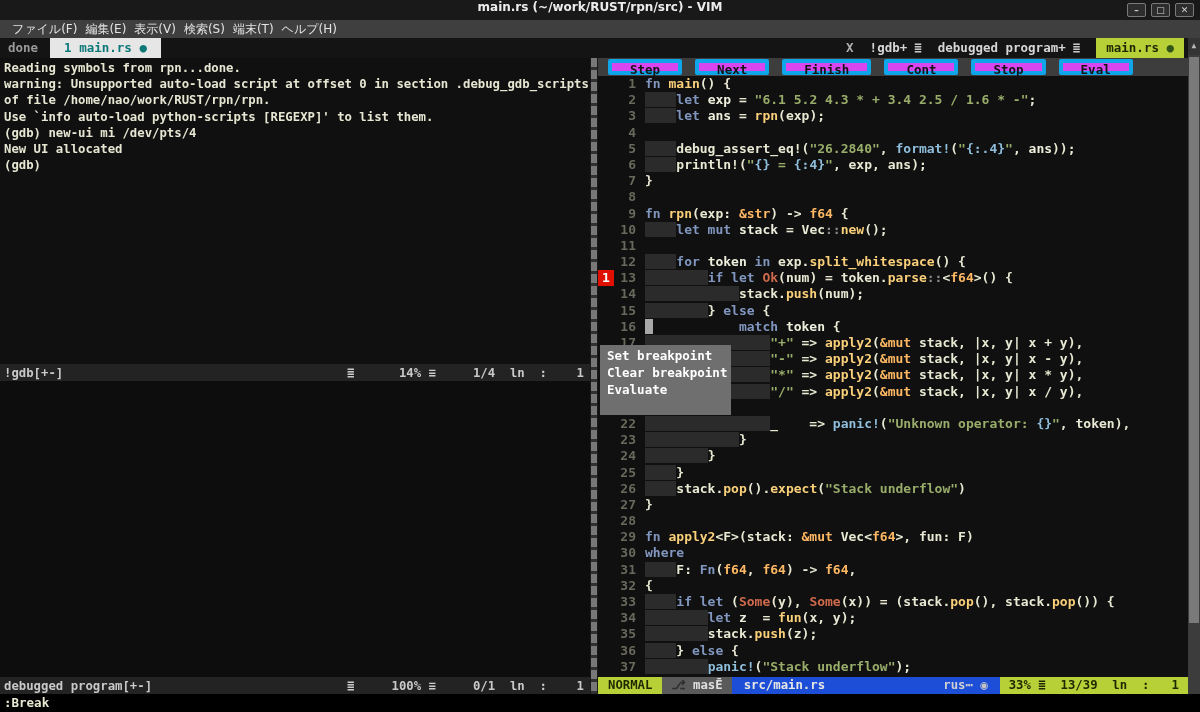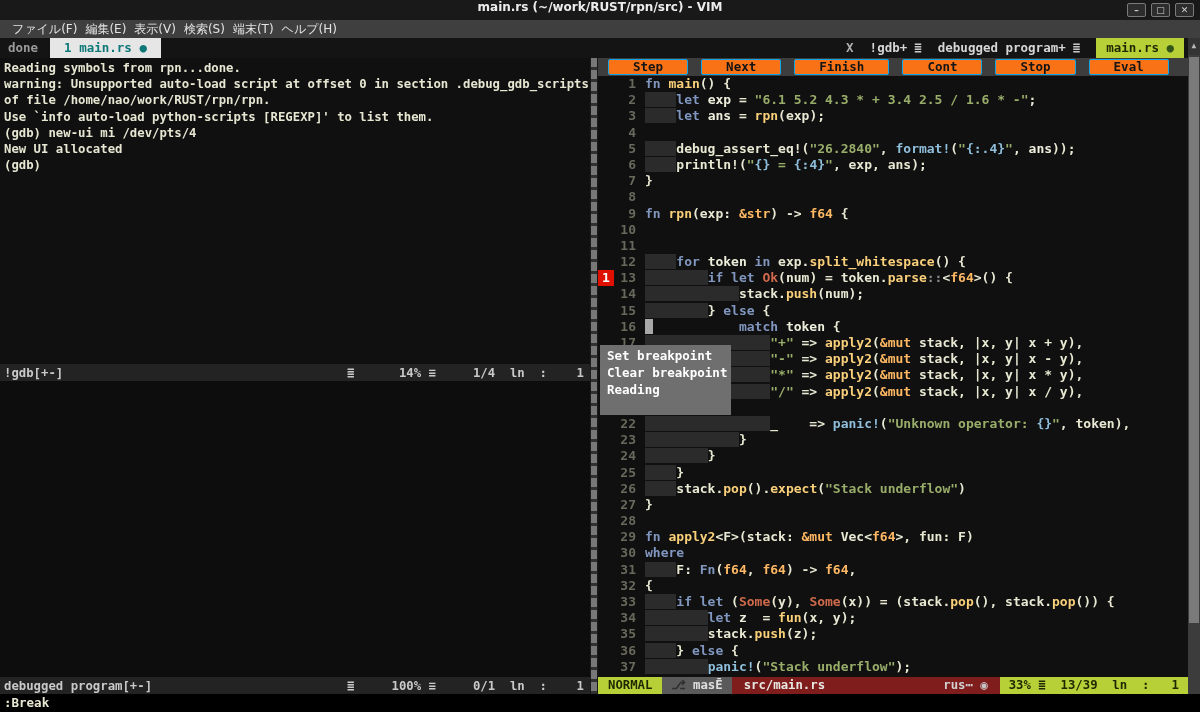--- a/index.html
+++ b/index.html
@@ -37,40 +37,40 @@
   .term2 { flex:1; background:#0d0d0d; }
   .statusline { height:17px; background:#232323; display:flex; justify-content:space-between; align-items:center;
                 padding:0 6px 0 4px; font:bold 12.3px "DejaVu Sans Mono",monospace; color:#c9c9c9; white-space:pre; }
   .sl-right { white-space:pre; }
 
   .vsep { width:8px; background:repeating-linear-gradient(180deg,#787878 0 9px,#303030 9px 12px);
           border-left:1px solid #1a1a1a; border-right:1px solid #1a1a1a; }
 
   .rightcol { flex:1; display:flex; flex-direction:column; background:#101010; }
   .btnrow { height:18px; background:#3d3d3d; display:flex; align-items:center; gap:13px; padding-left:10px; }
-  .dbtn { background:#f97316; border:1px solid #0ea5e9; border-radius:2px; color:#141414;
-          font:bold 12.5px/14px "DejaVu Sans Mono",monospace; padding:0 24px; height:16px; }
+  .dbtn { background:#d946ef; border:4px solid #0ea5e9; border-radius:2px; color:#141414;
+          font:bold 12.5px/14px "DejaVu Sans Mono",monospace; padding:0 18px; height:16px; }
 
   .codewrap { flex:1; position:relative; overflow:hidden; }
   .cl { height:16.2px; display:flex; white-space:pre; font:bold 13px/16.2px "DejaVu Sans Mono",monospace; }
   .sign { width:16px; flex:none; }
   .sign.bp { background:#df1000; color:#ffffff; text-align:center; }
   .num { width:22px; flex:none; text-align:right; color:#68685c; padding-right:0; }
   .txt { padding-left:9px; white-space:pre; color:#e8e8d3; }
   .txt span { white-space:pre; }
   .tk-k{color:#8197bf}.tk-f{color:#fad07a}.tk-s{color:#99ad6a}.tk-m{color:#8fbfdc}
   .tk-t{color:#ffb964}.tk-e{color:#cf6a4c}.tk-p{color:#e8e8d3}.tk-g{color:#8a8a8a}
   .tk-v{color:#eeeedd}.tk-i{background:#2b2b2b}.tk-c{background:#a8a8a8;color:#101010}
 
   .popup { position:absolute; left:2px; top:269px; width:131px; height:70px; background:#6f6f6f;
            padding:2px 0 0 7px; }
   .popup-item { font:bold 12.5px/17px "DejaVu Sans Mono",monospace; color:#ffffff; white-space:pre; }
 
   
-  .lightline { height:17px; background:#7f1d1d; display:flex; align-items:stretch;
+  .lightline { height:17px; background:#1d4ed8; display:flex; align-items:stretch;
                font:bold 12.3px/17px "DejaVu Sans Mono",monospace; white-space:pre; }
   .ll-mode { background:#b8d038; color:#1d2800; padding:0 10px; }
   .ll-branch { background:#5a5a5a; color:#e0e0e0; padding:0 9px; }
   .ll-branch .br-icon { color:#2e2e2e; }
   .ll-file { color:#e8e8e3; padding:0 12px; }
   .ll-spacer { flex:1; }
   .ll-ft { color:#d0d0d0; padding:0 12px; }
   .ll-ft .ft-icon { color:#c4c4c4; }
   .ll-right { background:#b8d038; color:#1d2800; padding:0 9px; }
 
@@ -155,21 +155,21 @@
         <div id="codearea">
             <div class="cl"><span class="sign"></span><span class="num">1</span><span class="txt"><span class="tk-k">fn </span><span class="tk-f">main</span><span class="tk-p">() {</span></span></div>
             <div class="cl"><span class="sign"></span><span class="num">2</span><span class="txt"><span class="tk-i">    </span><span class="tk-k">let </span><span class="tk-v">exp</span><span class="tk-p"> = </span><span class="tk-s">"6.1 5.2 4.3 * + 3.4 2.5 / 1.6 * -"</span><span class="tk-p">;</span></span></div>
             <div class="cl"><span class="sign"></span><span class="num">3</span><span class="txt"><span class="tk-i">    </span><span class="tk-k">let </span><span class="tk-v">ans</span><span class="tk-p"> = </span><span class="tk-f">rpn</span><span class="tk-p">(exp);</span></span></div>
             <div class="cl"><span class="sign"></span><span class="num">4</span><span class="txt"></span></div>
             <div class="cl"><span class="sign"></span><span class="num">5</span><span class="txt"><span class="tk-i">    </span><span class="tk-p">debug_assert_eq!(</span><span class="tk-s">"26.2840"</span><span class="tk-p">, </span><span class="tk-m">format!</span><span class="tk-p">(</span><span class="tk-s">"</span><span class="tk-m">{:.4}</span><span class="tk-s">"</span><span class="tk-p">, </span><span class="tk-v">ans</span><span class="tk-p">));</span></span></div>
             <div class="cl"><span class="sign"></span><span class="num">6</span><span class="txt"><span class="tk-i">    </span><span class="tk-p">println!(</span><span class="tk-s">"</span><span class="tk-m">{}</span><span class="tk-s"> = </span><span class="tk-m">{:4}</span><span class="tk-s">"</span><span class="tk-p">, exp, ans);</span></span></div>
             <div class="cl"><span class="sign"></span><span class="num">7</span><span class="txt"><span class="tk-p">}</span></span></div>
             <div class="cl"><span class="sign"></span><span class="num">8</span><span class="txt"></span></div>
             <div class="cl"><span class="sign"></span><span class="num">9</span><span class="txt"><span class="tk-k">fn </span><span class="tk-f">rpn</span><span class="tk-p">(exp: </span><span class="tk-t">&amp;str</span><span class="tk-p">) -&gt; </span><span class="tk-t">f64</span><span class="tk-p"> {</span></span></div>
-            <div class="cl"><span class="sign"></span><span class="num">10</span></div>
+            <div class="cl"><span class="sign"></span><span class="num">10</span><span class="txt"><span class="tk-i">    </span><span class="tk-k">let mut </span><span class="tk-v">stack</span><span class="tk-p"> = Vec</span><span class="tk-g">::</span><span class="tk-f">new</span><span class="tk-p">();</span></span></div>
             <div class="cl"><span class="sign"></span><span class="num">11</span><span class="txt"></span></div>
             <div class="cl"><span class="sign"></span><span class="num">12</span><span class="txt"><span class="tk-i">    </span><span class="tk-k">for </span><span class="tk-v">token</span><span class="tk-k"> in </span><span class="tk-p">exp.</span><span class="tk-f">split_whitespace</span><span class="tk-p">() {</span></span></div>
             <div class="cl"><span class="sign bp">1</span><span class="num">13</span><span class="txt"><span class="tk-i">        </span><span class="tk-k">if let </span><span class="tk-e">Ok</span><span class="tk-p">(num) = token.</span><span class="tk-f">parse</span><span class="tk-g">::</span><span class="tk-p">&lt;</span><span class="tk-t">f64</span><span class="tk-p">&gt;() {</span></span></div>
             <div class="cl"><span class="sign"></span><span class="num">14</span><span class="txt"><span class="tk-i">            </span><span class="tk-p">stack.</span><span class="tk-f">push</span><span class="tk-p">(num);</span></span></div>
             <div class="cl"><span class="sign"></span><span class="num">15</span><span class="txt"><span class="tk-i">        </span><span class="tk-p">} </span><span class="tk-k">else</span><span class="tk-p"> {</span></span></div>
             <div class="cl"><span class="sign"></span><span class="num">16</span><span class="txt"><span class="tk-c"> </span><span class="tk-p">           </span><span class="tk-k">match </span><span class="tk-v">token</span><span class="tk-p"> {</span></span></div>
             <div class="cl"><span class="sign"></span><span class="num">17</span><span class="txt"><span class="tk-i">                </span><span class="tk-s">"+"</span><span class="tk-p"> =&gt; </span><span class="tk-f">apply2</span><span class="tk-p">(</span><span class="tk-t">&amp;mut</span><span class="tk-p"> stack, |x, y| x + y),</span></span></div>
             <div class="cl"><span class="sign"></span><span class="num">18</span><span class="txt"><span class="tk-i">                </span><span class="tk-s">"-"</span><span class="tk-p"> =&gt; </span><span class="tk-f">apply2</span><span class="tk-p">(</span><span class="tk-t">&amp;mut</span><span class="tk-p"> stack, |x, y| x - y),</span></span></div>
             <div class="cl"><span class="sign"></span><span class="num">19</span><span class="txt"><span class="tk-i">                </span><span class="tk-s">"*"</span><span class="tk-p"> =&gt; </span><span class="tk-f">apply2</span><span class="tk-p">(</span><span class="tk-t">&amp;mut</span><span class="tk-p"> stack, |x, y| x * y),</span></span></div>
             <div class="cl"><span class="sign"></span><span class="num">20</span><span class="txt"><span class="tk-i">                </span><span class="tk-s">"/"</span><span class="tk-p"> =&gt; </span><span class="tk-f">apply2</span><span class="tk-p">(</span><span class="tk-t">&amp;mut</span><span class="tk-p"> stack, |x, y| x / y),</span></span></div>
@@ -187,21 +187,21 @@
             <div class="cl"><span class="sign"></span><span class="num">32</span><span class="txt"><span class="tk-p">{</span></span></div>
             <div class="cl"><span class="sign"></span><span class="num">33</span><span class="txt"><span class="tk-i">    </span><span class="tk-k">if let </span><span class="tk-p">(</span><span class="tk-e">Some</span><span class="tk-p">(y), </span><span class="tk-e">Some</span><span class="tk-p">(x)) = (stack.</span><span class="tk-f">pop</span><span class="tk-p">(), stack.</span><span class="tk-f">pop</span><span class="tk-p">()) {</span></span></div>
             <div class="cl"><span class="sign"></span><span class="num">34</span><span class="txt"><span class="tk-i">        </span><span class="tk-k">let </span><span class="tk-v">z</span><span class="tk-p">  = </span><span class="tk-f">fun</span><span class="tk-p">(x, y);</span></span></div>
             <div class="cl"><span class="sign"></span><span class="num">35</span><span class="txt"><span class="tk-i">        </span><span class="tk-p">stack.</span><span class="tk-f">push</span><span class="tk-p">(z);</span></span></div>
             <div class="cl"><span class="sign"></span><span class="num">36</span><span class="txt"><span class="tk-i">    </span><span class="tk-p">} </span><span class="tk-k">else</span><span class="tk-p"> {</span></span></div>
             <div class="cl"><span class="sign"></span><span class="num">37</span><span class="txt"><span class="tk-i">        </span><span class="tk-m">panic!</span><span class="tk-p">(</span><span class="tk-s">"Stack underflow"</span><span class="tk-p">);</span></span></div>
           </div>
         <div class="popup" id="popup">
             <div class="popup-item">Set breakpoint</div>
             <div class="popup-item">Clear breakpoint</div>
-            <div class="popup-item">Reading</div>
+            <div class="popup-item">Evaluate</div>
           </div>
       </div>
       <div class="lightline">
         <span class="ll-mode">NORMAL</span>
         <span class="ll-branch"><span class="br-icon">⎇</span> <span>masĒ</span></span>
         <span class="ll-file">src/main.rs</span>
         <span class="ll-spacer"></span>
         <span class="ll-ft"><span>rus⋯</span> <span class="ft-icon">◉</span></span>
         <span class="ll-right">33% ≣  13/39  ln  :   1</span>
       </div>

